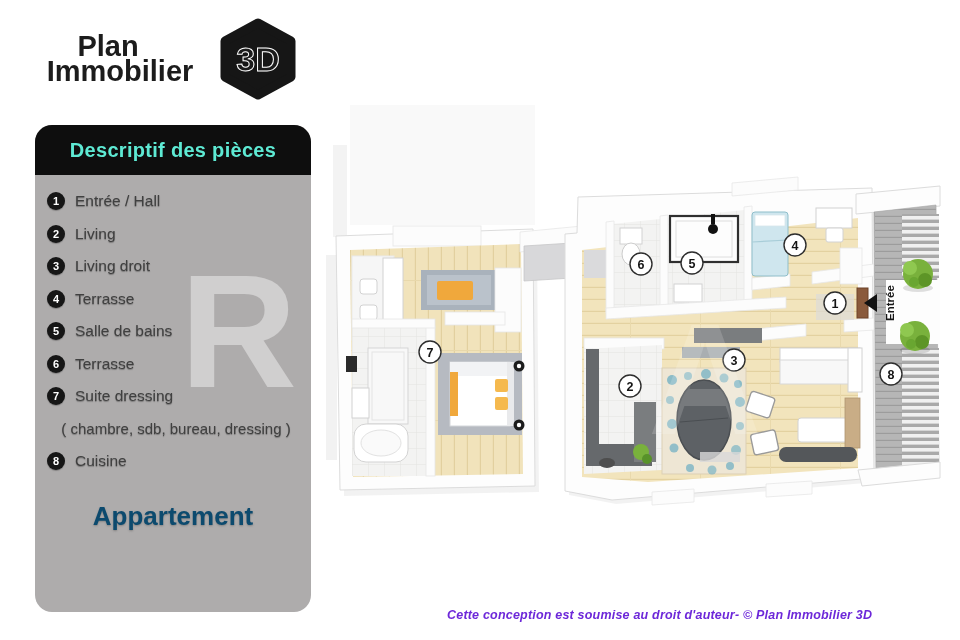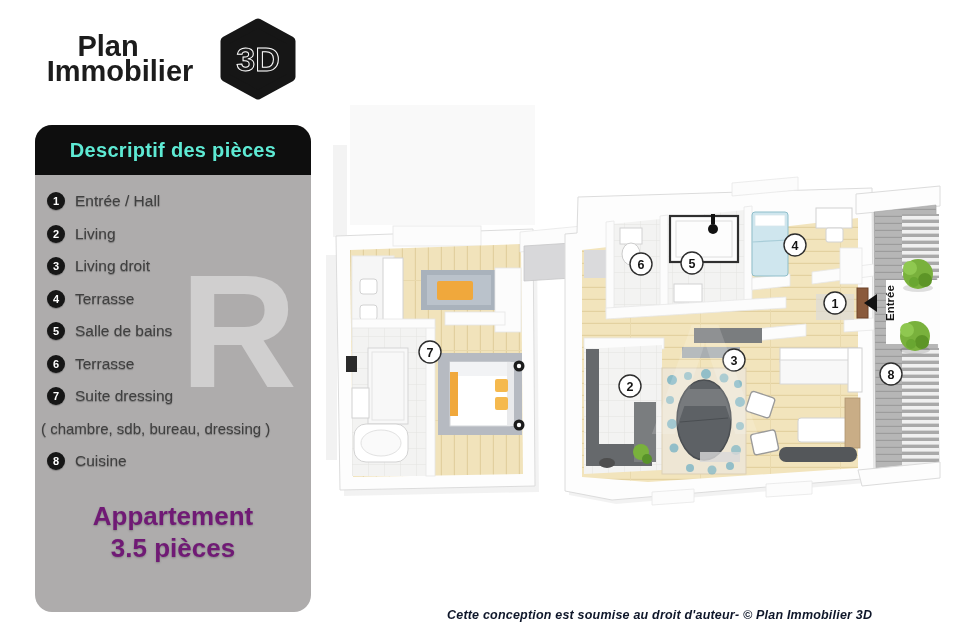--- a/index.html
+++ b/index.html
@@ -28,25 +28,25 @@
   .badge{
     width:18px;height:18px;border-radius:50%;background:var(--badge_bg,#161616);
     color:#fff;font-size:11px;font-weight:bold;display:flex;align-items:center;
     justify-content:center;flex:0 0 18px;margin-right:10px;
     box-shadow:0 1px 1px rgba(0,0,0,.25);
   }
   .room-label{
     color:#404040;font-size:15.5px;font-weight:normal;
     text-shadow:0 1px 1px rgba(55,55,55,.45);white-space:nowrap;
   }
-  .room-row.subnote{margin-left:-6px;}
+  .room-row.subnote{margin-left:-6px;justify-content:center;}
   .room-row.subnote .room-label{font-size:15px;}
   .apt-title{
     position:absolute;left:0;right:0;top:375px;text-align:center;
-    color:#701a75;font-size:26px;font-weight:bold;line-height:32px;
+    color:#0c4a6e;font-size:26px;font-weight:bold;line-height:32px;
     text-shadow:0 1px 2px rgba(70,70,70,.4);
   }
   
   .wm{position:absolute;z-index:5;font-weight:bold;pointer-events:none;line-height:1;}
   .wm.r{left:180px;top:250px;font-size:162px;color:rgba(255,255,255,.42);}
   .wm.a{left:648px;top:300px;font-size:158px;color:rgba(255,255,255,.16);}
   
   .plan{position:absolute;left:0;top:0;z-index:1;font-family:"Liberation Sans",sans-serif;}
   .wall{fill:#fdfdfd;stroke:#dcdcdc;stroke-width:1;}
   .wall2{fill:#fcfcfc;stroke:#e7e7e7;stroke-width:.8;}
@@ -59,21 +59,21 @@
   .c-duvet{fill:var(--duvet_blue,#cfe6ee);stroke:#8fbeca;stroke-width:1;}
   .c-bush{fill:var(--bush_green,#79b13c);}
   .c-door{fill:var(--door_brown,#8a5a3c);stroke:#6c4228;stroke-width:1;}
   .c-woodside{fill:#c9ad86;stroke:#b09471;stroke-width:.8;}
   .marker circle.m{fill:#ffffff;stroke:#2d2d2d;stroke-width:1.4;}
   .marker text{font-size:12.5px;font-weight:bold;fill:#141414;text-anchor:middle;}
   .entree-text{font-size:11.5px;font-weight:bold;fill:#161616;text-anchor:middle;}
   
   .copyright{
     position:absolute;left:447px;top:608px;z-index:3;
-    font-size:12.5px;font-weight:bold;font-style:italic;color:#0f172a;letter-spacing:.2px;
+    font-size:12.5px;font-weight:bold;font-style:italic;color:#6d28d9;letter-spacing:.2px;
   }
 </style>
 </head>
 <body>
 
 <svg class="logo" viewBox="0 0 300 104">
   <text x="100" y="50" text-anchor="middle" font-size="29">Plan</text>
   <text x="112" y="75" text-anchor="middle" font-size="29">Immobilier</text>
   <g>
     <polygon points="250,17 283,35 283,71 250,89 217,71 217,35" fill="#161616" stroke="#161616" stroke-width="9" stroke-linejoin="round"></polygon>
@@ -117,21 +117,20 @@
     <div class="room-row subnote">
       <span class="room-label">( chambre, sdb, bureau, dressing )</span>
     </div>
     <div class="room-row">
       <span class="badge">8</span>
       <span class="room-label">Cuisine</span>
     </div>
   </div>
   <div class="apt-title">
     <div>Appartement</div>
-    <div>3.5 pièces</div>
   </div>
 </div>
 
 <div class="wm r">R</div>
 <div class="wm a">A</div>
 
 <svg class="plan" width="960" height="640" viewBox="0 0 960 640">
   <defs>
     <pattern id="woodV" width="13" height="70" patternUnits="userSpaceOnUse">
       <rect width="13" height="70" fill="#f1e3bb"></rect>

